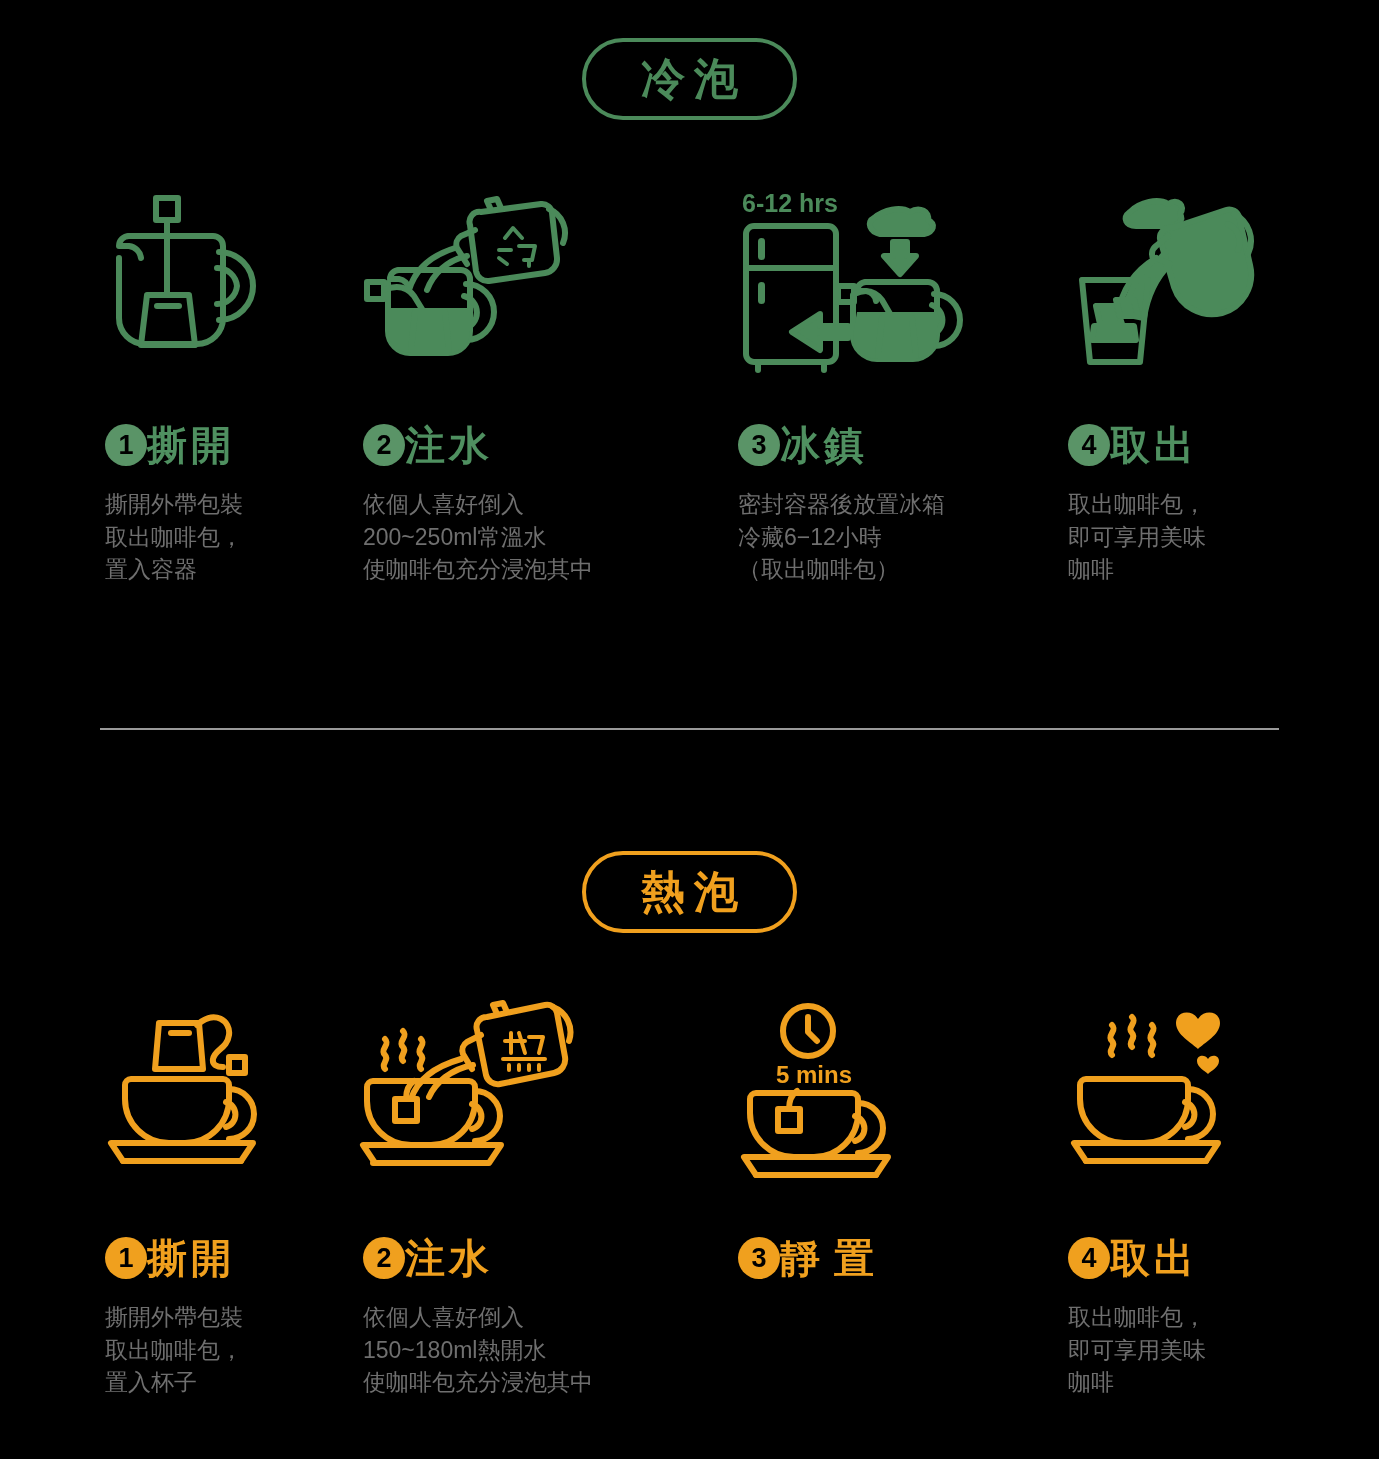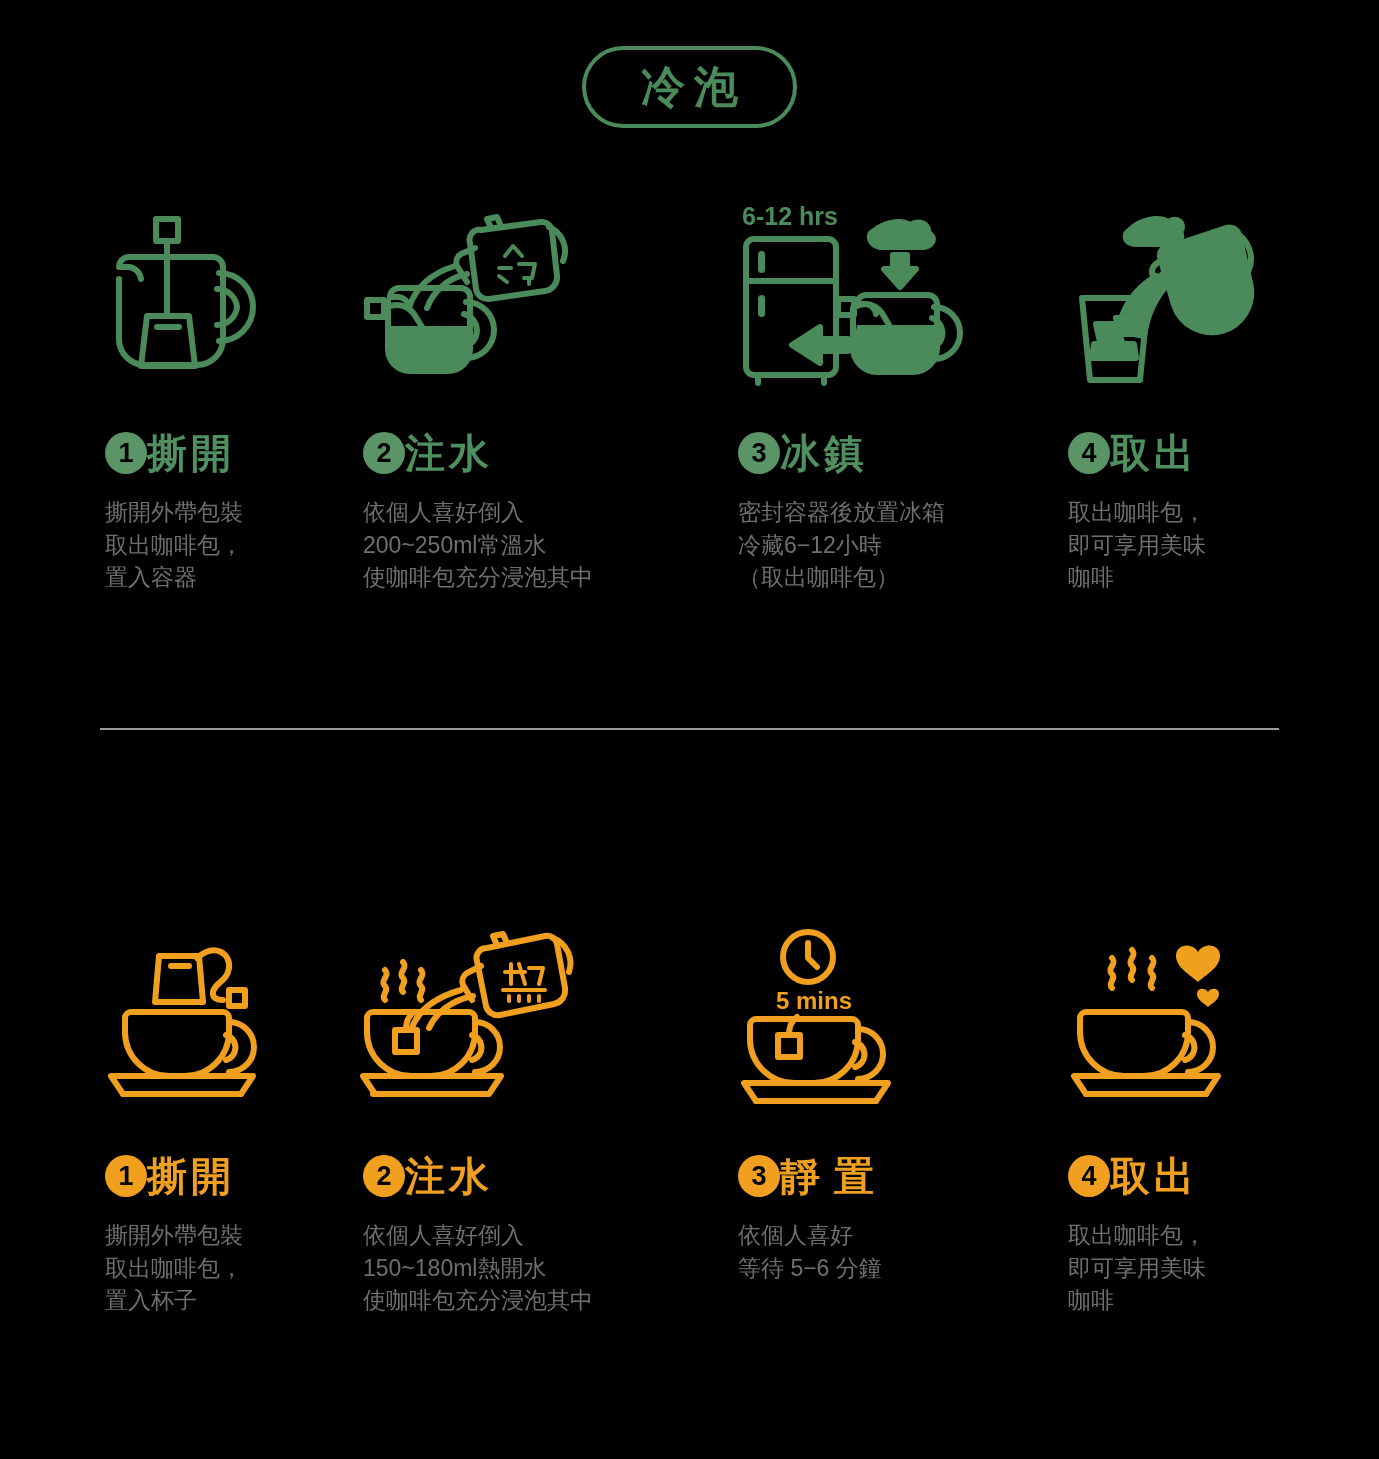--- a/index.html
+++ b/index.html
@@ -46,21 +46,21 @@
     display: grid;
     grid-template-columns: 258px 375px 330px 300px;
     padding-left: 105px;
     box-sizing: border-box;
   }
   .step { position: relative; }
 
   .icon-slot {
     height: 200px;
     display: flex;
-    align-items: center;
+    align-items: flex-start;
     justify-content: flex-start;
   }
   .icon-slot svg { display: block; overflow: visible; }
 
   .step-head {
     display: flex;
     align-items: center;
     margin-top: 30px;
     height: 50px;
   }
@@ -101,21 +101,21 @@
   .divider {
     position: absolute;
     left: 100px;
     right: 100px;
     top: 728px;
     height: 2px;
     background: #9a9a9a;
   }
 
   .section { position: absolute; left: 0; width: 1379px; }
-  #section-cold { top: 46px; }
+  #section-cold { top: 38px; }
   #section-hot  { top: 851px; }
   .section-inner { position: relative; }
   .steps-wrap { margin-top: 70px; }
 
   
   .svg-label { font-family: "Liberation Sans", sans-serif; font-weight: 700; }
 </style>
 </head>
 <body>
 
@@ -282,20 +282,23 @@
 
       </div>
     </div>
   </div>
 
   <div class="divider"></div>
 
   <div class="section" id="section-hot">
     <div class="section-inner">
 
+      <div class="badge-wrap">
+        <div class="badge hot">熱泡</div>
+      </div>
 
       <div class="steps steps-wrap">
 
         <div class="step">
           <div class="icon-slot">
             <svg width="180" height="170" viewBox="0 0 180 170" fill="none" stroke="#f0a01e" stroke-width="6" stroke-linecap="round" stroke-linejoin="round">
 
               <path d="M54 20 h40 l4 46 h-48 z"></path>
               <line x1="66" y1="30" x2="84" y2="30"></line>
 
@@ -386,22 +389,20 @@
               <path d="M51 106 c0 -8 2 -14 8 -18"></path>
 
               <path d="M6 154 h144 l-12 18 h-120 z"></path>
               <path d="M18 172 h120"></path>
             </svg>
           </div>
           <div class="step-head">
             <div class="step-num hot">3</div>
             <div class="step-title hot wide">靜置</div>
           </div>
-          <div class="step-body">依個人喜好
-等待 5−6 分鐘</div>
         </div>
 
         <div class="step">
           <div class="icon-slot">
             <svg width="195" height="170" viewBox="0 0 195 170" fill="none" stroke="#f0a01e" stroke-width="6" stroke-linecap="round" stroke-linejoin="round">
 
               <path d="M44 22 c6 6 -6 10 0 16 c5 5 -5 9 0 14"></path>
               <path d="M64 14 c6 6 -6 10 0 16 c5 5 -5 9 0 14"></path>
               <path d="M84 22 c6 6 -6 10 0 16 c5 5 -5 9 0 14"></path>
 

